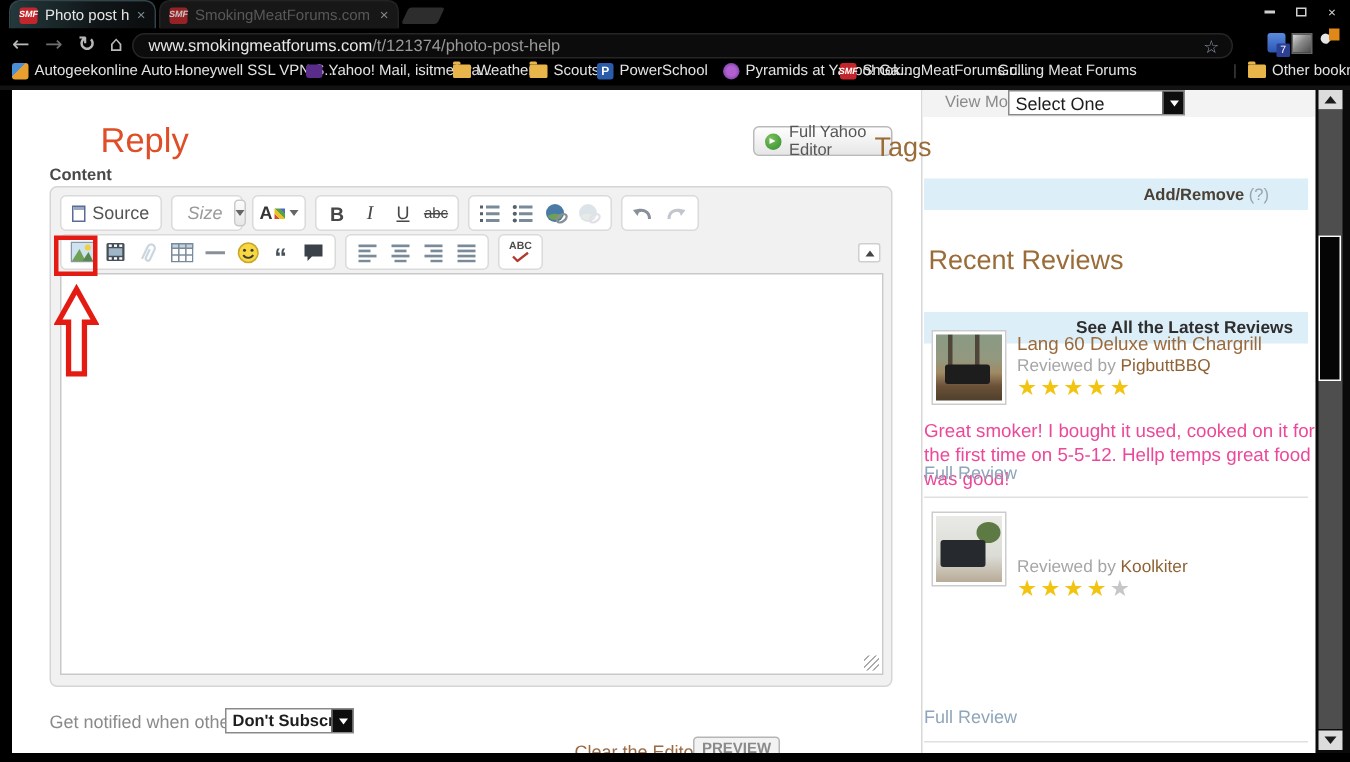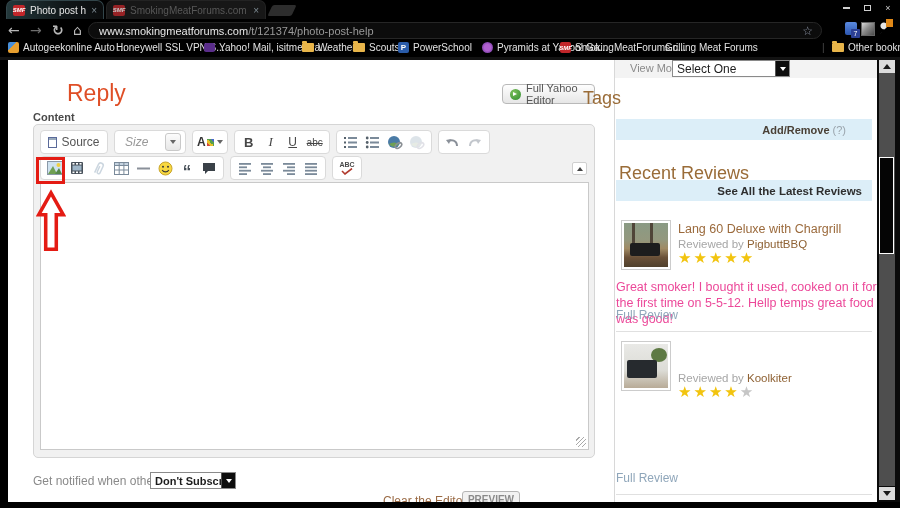--- a/index.html
+++ b/index.html
@@ -254,21 +254,21 @@
 
   <div class="abs" id="editor">
 
     <div class="tb-row" style="top:5px;">
       <div class="tb-group">
         <div class="tb-btn" style="gap:4px;min-width:58px;">
           <span class="doc-ico"></span>
           <span style="font-size:12px;color:#555;">Source</span>
         </div>
       </div>
-      <div class="tb-group" style="width:72px;justify-content:space-between;">
+      <div class="tb-group" style="width:48px;justify-content:space-between;">
         <span class="combo-label">Size</span>
         <span class="dd-btn">
             <i class="tri-dn-s"></i>
           </span>
       </div>
       <div class="tb-group">
         <div class="tb-btn" style="gap:1px;">
           <span class="colorA">A</span>
           <span class="color-grid"></span>
           <i class="tri-dn-s" style="margin-left:2px;"></i>
@@ -486,21 +486,21 @@
       </span>
   </div>
 
   <div class="abs brown-h" style="left:583px;top:88px;">Tags</div>
   <div class="abs blue-bar" style="left:616px;top:119px;width:256px;padding-right:26px;">
     <span id="tags-action">Add/Remove</span>
     <span id="tags-help">(?)</span>
   </div>
 
   <div class="abs brown-h" style="left:619px;top:163px;">Recent Reviews</div>
-  <div class="abs blue-bar" style="left:616px;top:180px;width:256px;padding-right:10px;">
+  <div class="abs blue-bar" style="left:616px;top:208px;width:256px;padding-right:10px;">
     <span id="seeall-text">See All the Latest Reviews</span>
   </div>
 
   <div class="abs thumb-frame" style="left:621px;top:220px;">
     <div class="thumb thumb1">
       <span class="tree" style="left:8px;"></span>
       <span class="tree" style="left:26px;"></span>
       <span class="smoker"></span>
     </div>
   </div>

